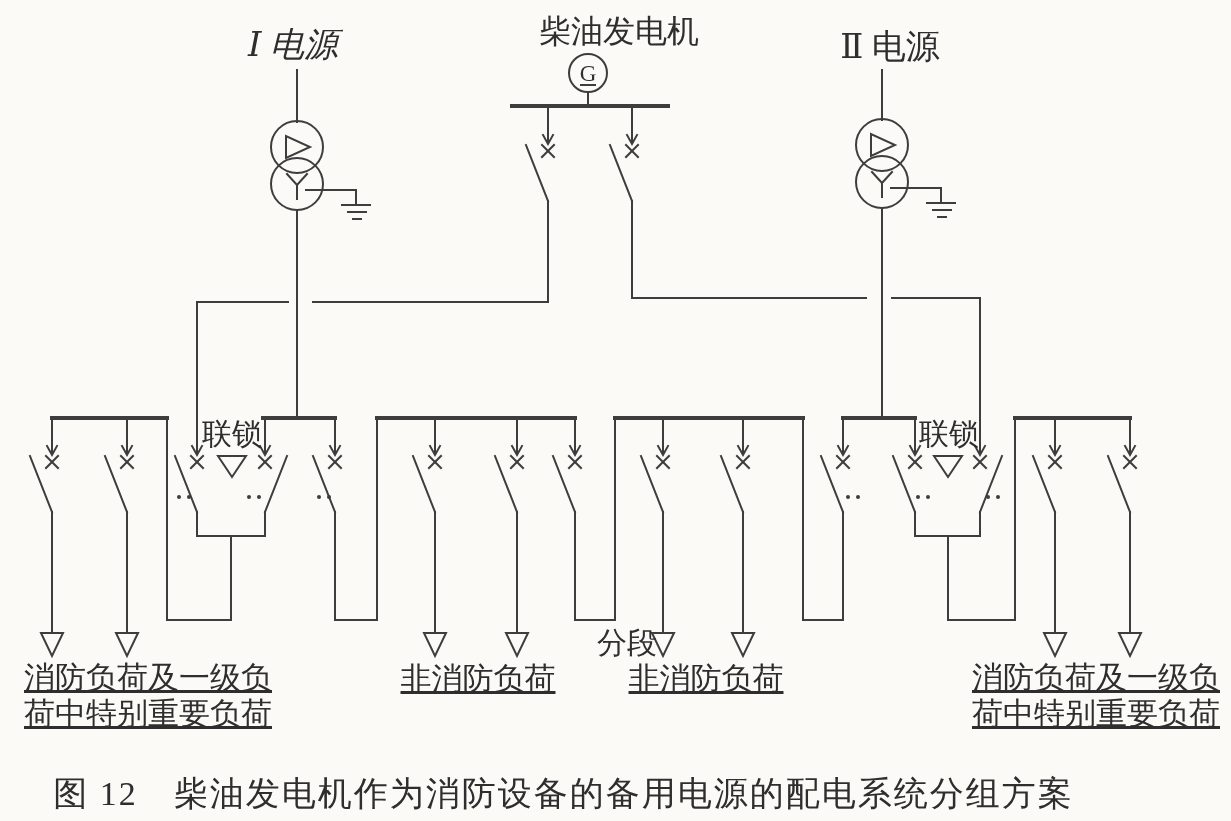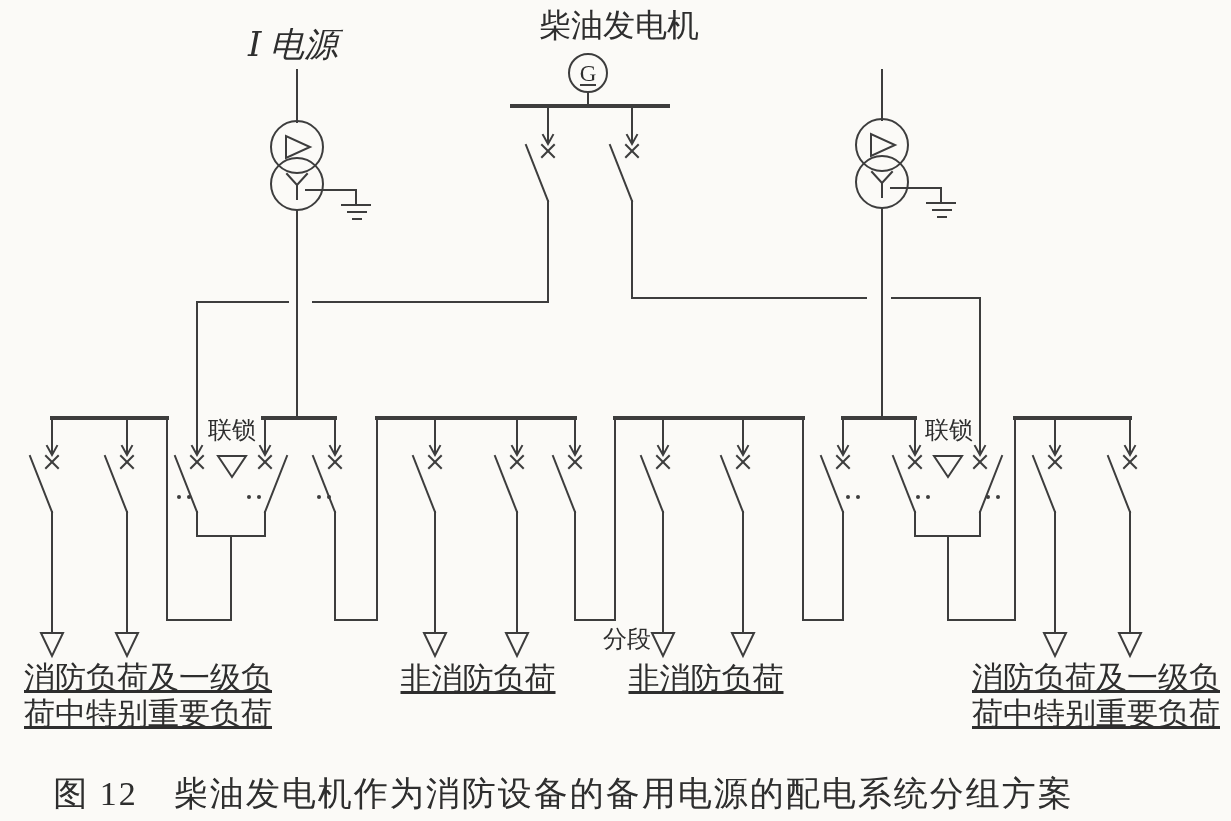--- a/index.html
+++ b/index.html
@@ -17,21 +17,21 @@
   svg line,svg circle,svg polyline,svg polygon,svg path{
     stroke:var(--line);stroke-width:2;fill:none;stroke-linecap:square;
   }
   svg .bus{stroke-width:4;}
   svg .dot{fill:var(--line);stroke:none;}
   svg text{fill:var(--ink);stroke:none;font-family:"Liberation Serif","DejaVu Serif",serif;}
   .lbl{position:absolute;white-space:nowrap;text-align:center;line-height:1.12;}
   .lbl.two{white-space:normal;}
   .src{font-size:34px;}
   .gen{font-size:32px;}
-  .small{font-size:24px;text-align:center;}
+  .small{font-size:30px;text-align:center;}
   .load{font-size:31px;line-height:36px;text-decoration:underline;}
   .cap{font-size:34px;letter-spacing:2px;}
 </style>
 </head>
 <body>
 
 <div class="stage">
 
   <svg width="1231" height="821" viewBox="0 0 1231 821">
 
@@ -273,21 +273,22 @@
         <polygon points="424,633 446,633 435,656"></polygon>
         <polygon points="506,633 528,633 517,656"></polygon>
         <polygon points="652,633 674,633 663,656"></polygon>
         <polygon points="732,633 754,633 743,656"></polygon>
         <polygon points="1044,633 1066,633 1055,656"></polygon>
         <polygon points="1119,633 1141,633 1130,656"></polygon>
       </g>
   </svg>
 
   <div class="lbl src" style="left:238px;top:26px;width:110px;font-style:italic;">Ⅰ 电源</div>
-  <div class="lbl gen" style="left:536px;top:8px;width:166px;font-family:Liberation Serif, serif;">柴油发电机</div>
+  <div class="lbl gen" style="left:536px;top:14px;width:166px;font-family:Liberation Serif, serif;">柴油发电机</div>
+  <div class="lbl src" style="left:830px;top:28px;width:120px;">Ⅱ 电源</div>
 
   <div class="lbl small" style="left:194px;top:417px;width:76px;">联锁</div>
   <div class="lbl small" style="left:911px;top:417px;width:76px;">联锁</div>
   <div class="lbl small" style="left:592px;top:626px;width:70px;">分段</div>
 
   <div class="lbl load two" style="left:6px;top:660px;width:284px;">
     <div>消防负荷及一级负</div>
     <div>荷中特别重要负荷</div>
   </div>
   <div class="lbl load" style="left:392px;top:661px;width:172px;">非消防负荷</div>

